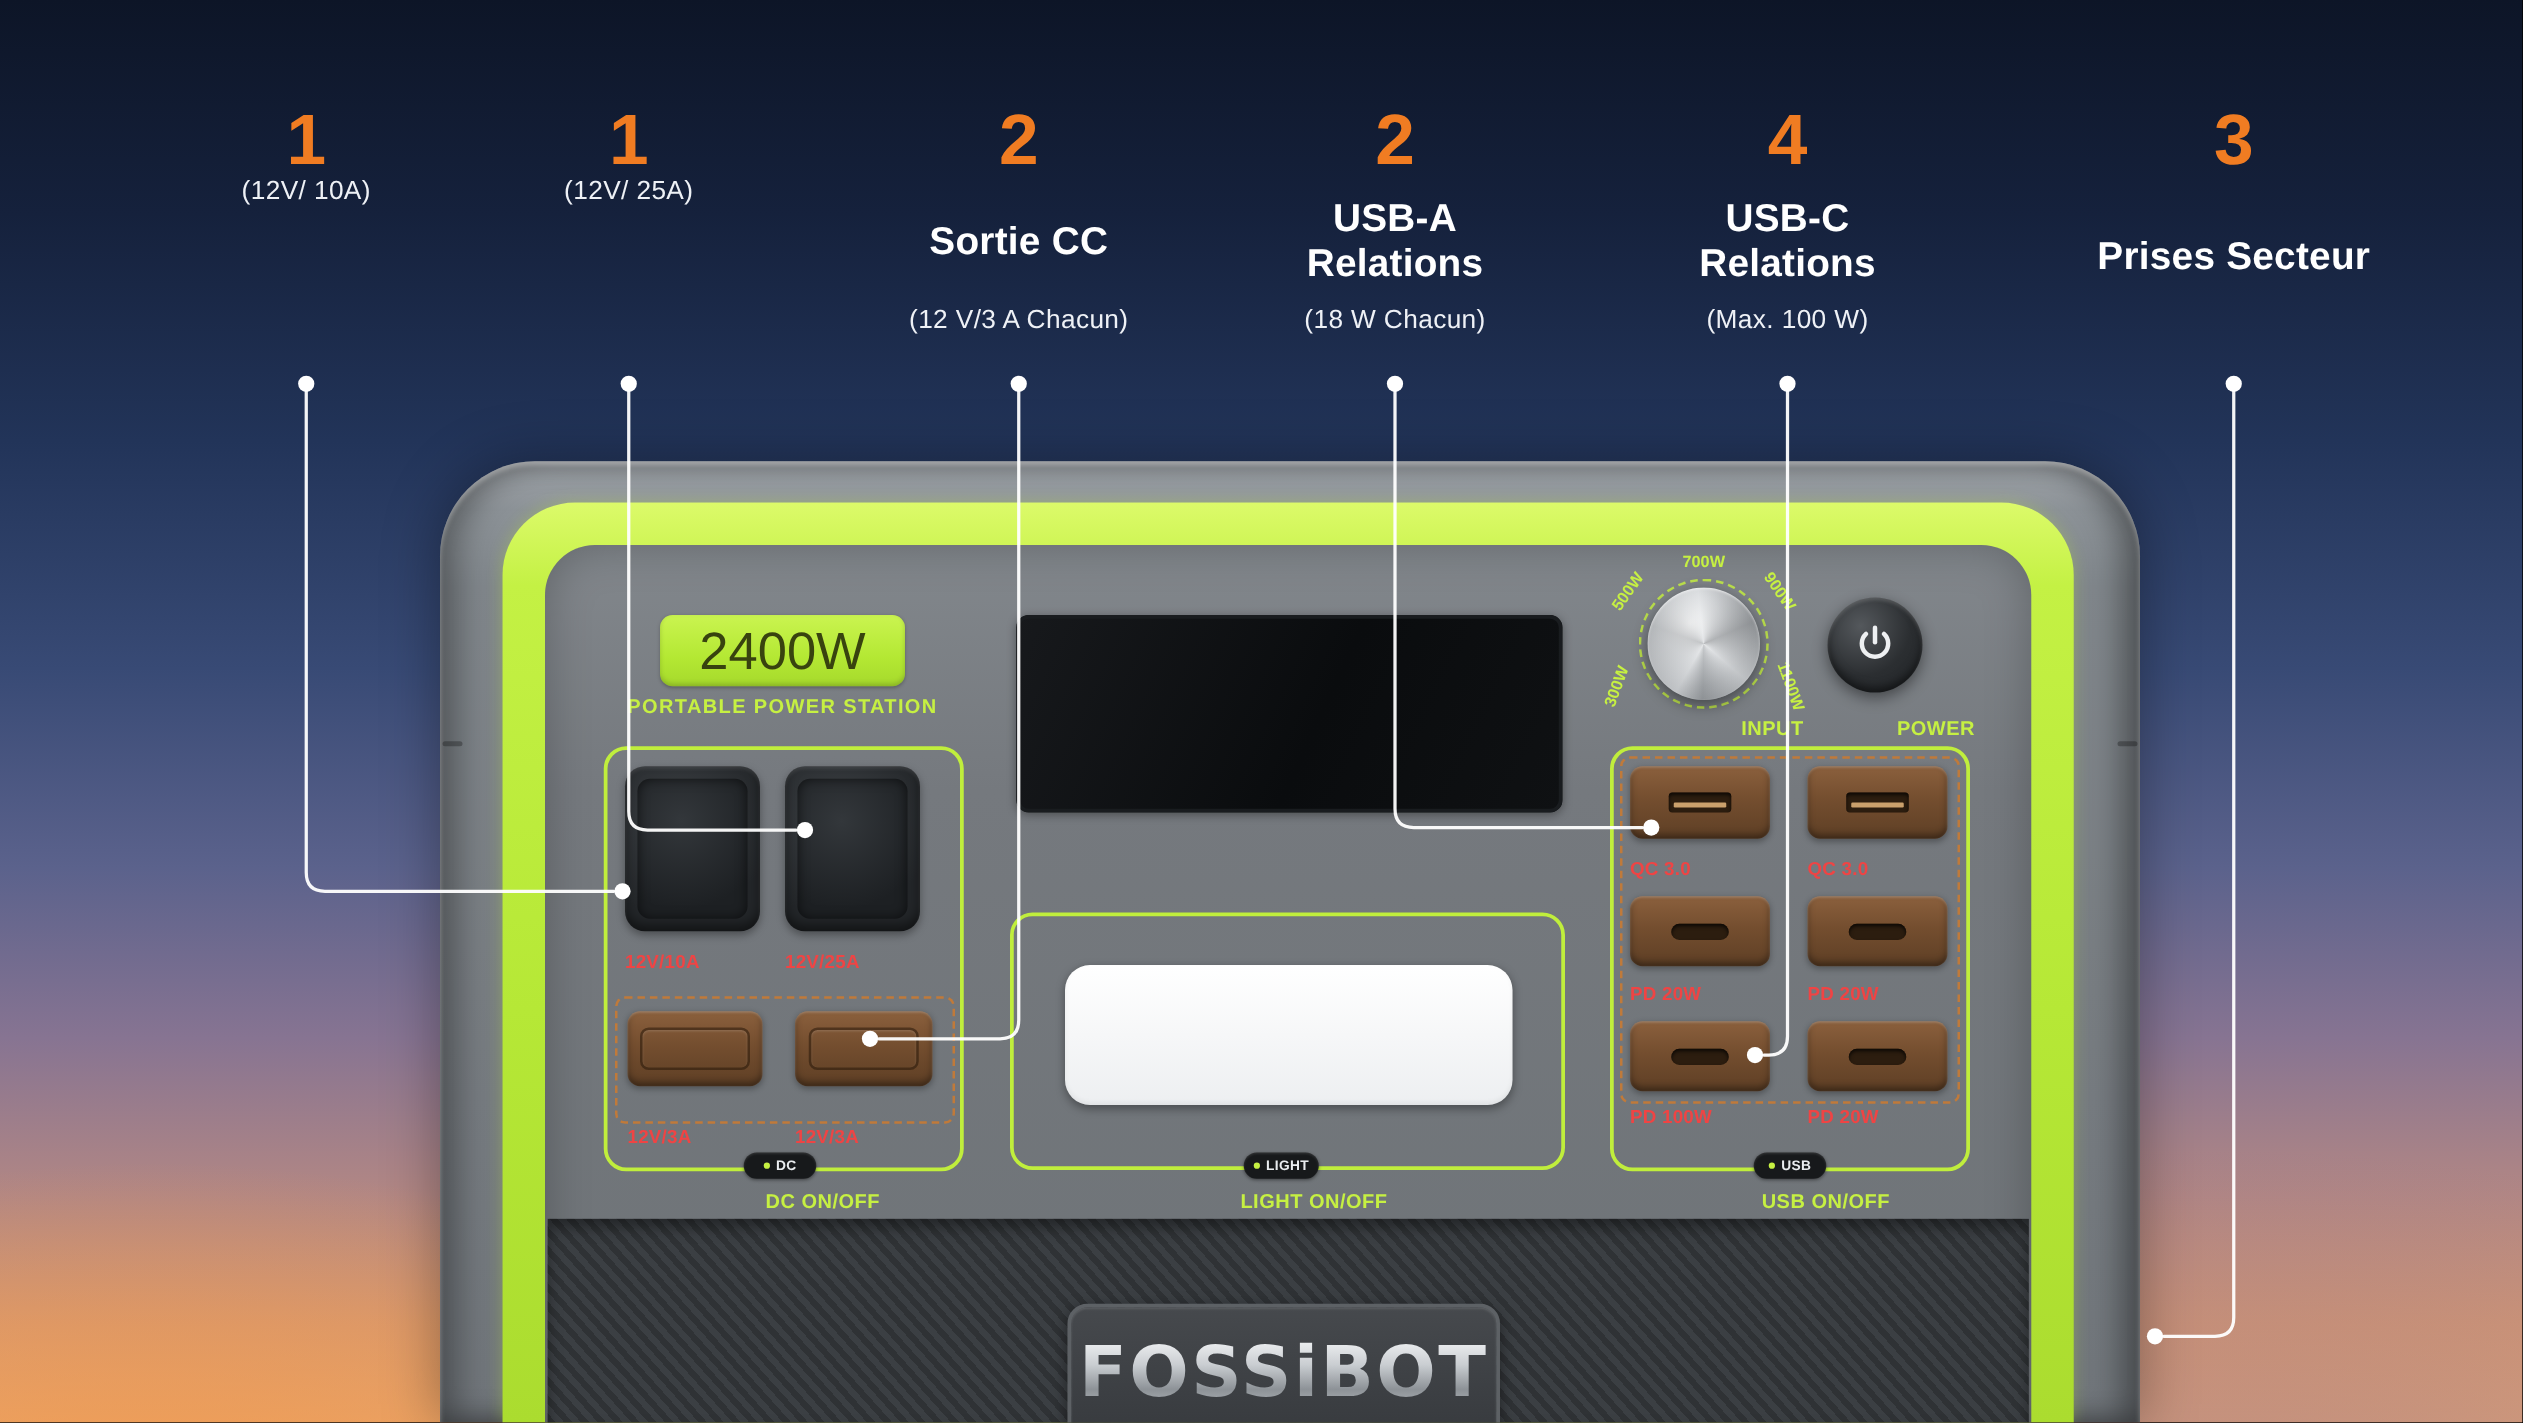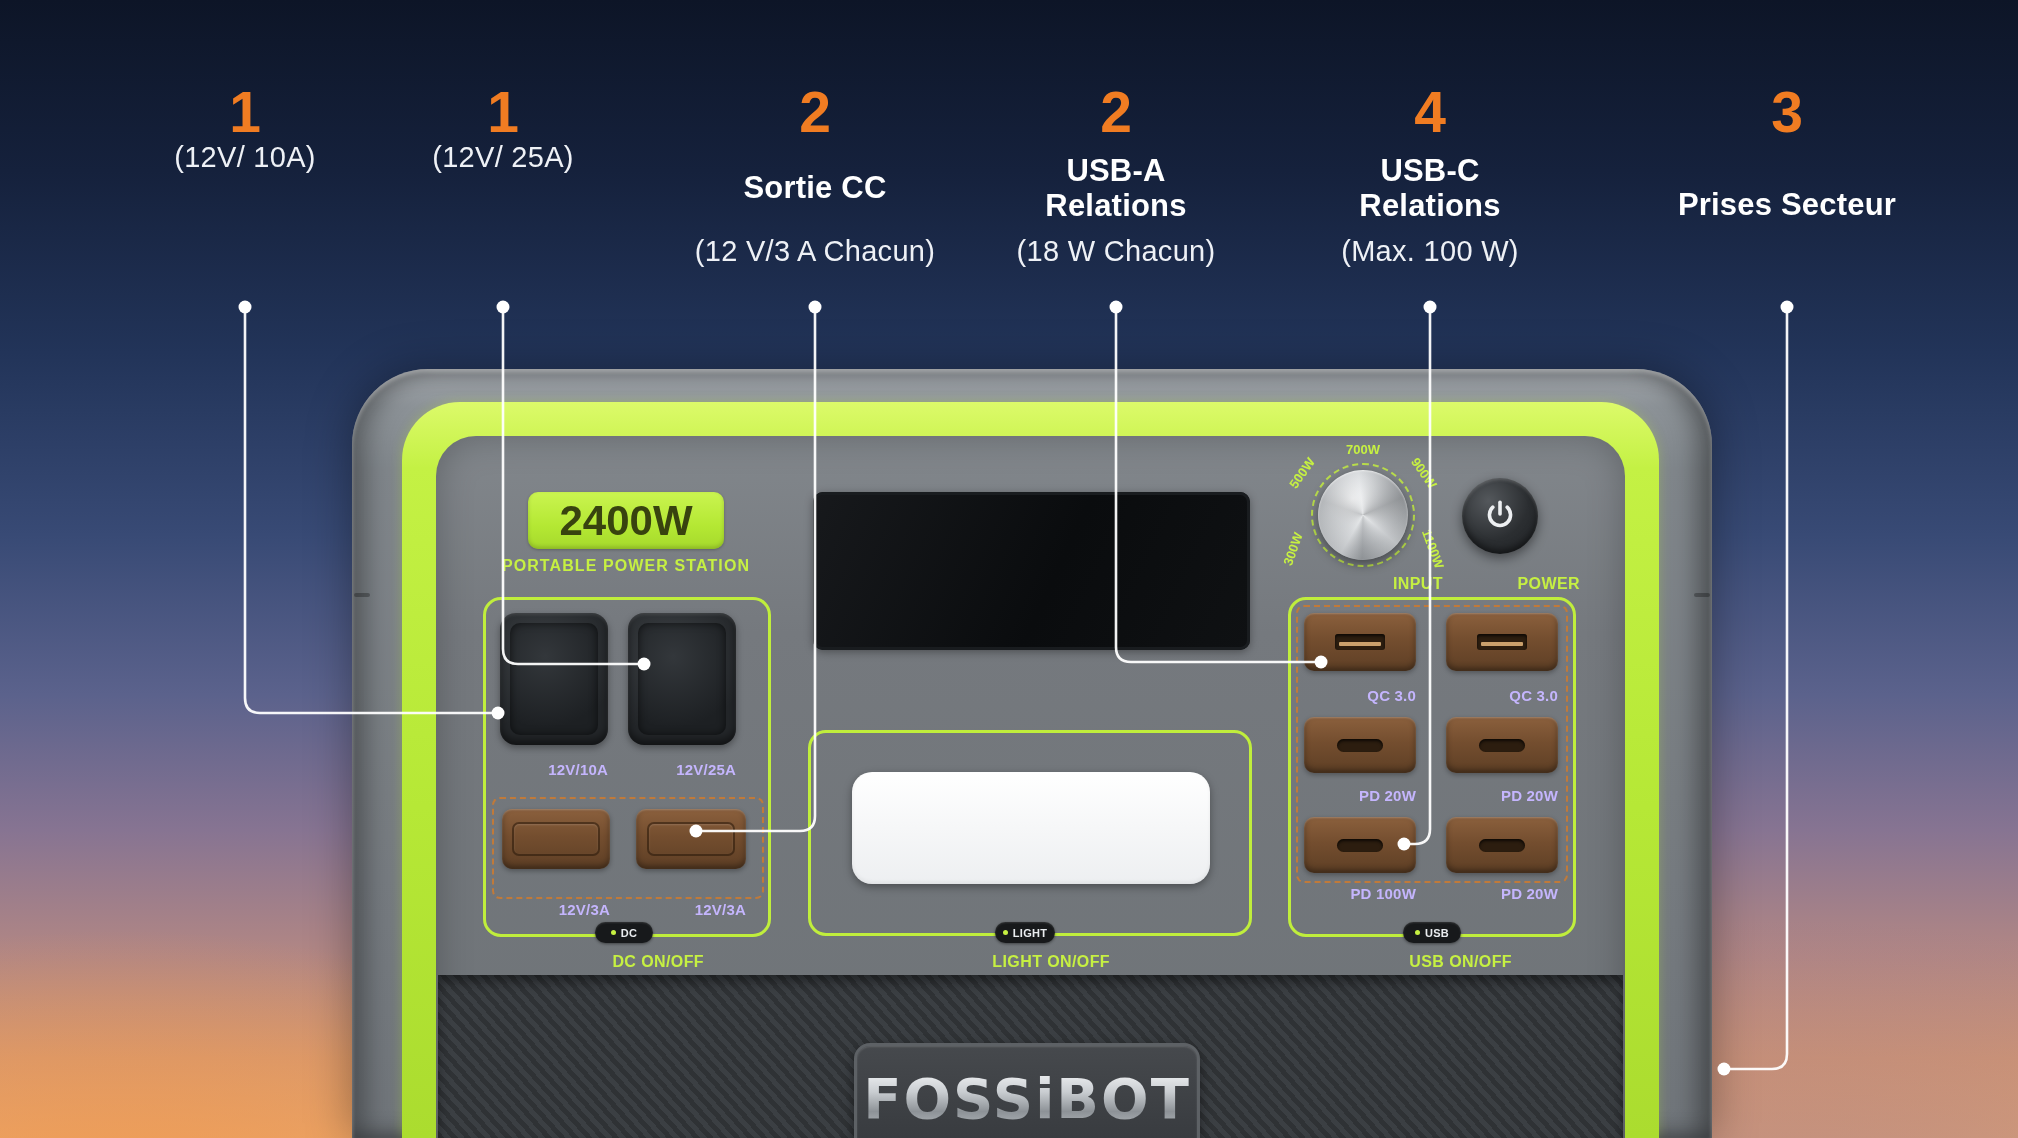--- a/index.html
+++ b/index.html
@@ -8,41 +8,41 @@
   .stage{position:relative;width:2018px;height:1138px;overflow:hidden}
   .sky{position:absolute;inset:0;z-index:0;
     background:
       radial-gradient(950px 520px at 6% 110%, rgba(243,148,66,.8), rgba(243,148,66,0) 62%),
       radial-gradient(1300px 650px at 88% 115%, rgba(124,96,146,.55), rgba(124,96,146,0) 60%),
       linear-gradient(180deg,#0d1527 0%,#15213c 15%,#223459 31%,#384a75 47%,#5b628c 61%,#877492 73%,#b28784 84%,#d69a73 93%,#e6a874 100%);}
   
   .callout{position:absolute;top:84px;width:440px;height:184px;display:flex;flex-direction:column;align-items:center;text-align:center;z-index:5}
   .co-num{font-size:57px;font-weight:700;color:#f07c22;line-height:1}
   .co-title{flex:1;display:flex;flex-direction:column;justify-content:center;color:#ffffff;font-size:31px;font-weight:700;line-height:1.14;letter-spacing:.2px}
-  .co-sub{font-size:29px;color:#eef1f6;font-weight:400;letter-spacing:.3px}
+  .co-sub{font-size:21px;color:#eef1f6;font-weight:400;letter-spacing:.3px}
   
   .leads{position:absolute;inset:0;z-index:4;pointer-events:none}
   
   .device{position:absolute;left:352px;top:369px;width:1360px;height:769px;z-index:1}
   .dbody{position:absolute;inset:0;border-radius:76px 76px 0 0;
     background:linear-gradient(180deg,#a3a8ad 0%,#8c9297 5%,#80868b 13%,#787d82 55%,#70757a 100%);
     box-shadow:inset 0 3px 4px rgba(255,255,255,.35), inset 15px 0 24px rgba(0,0,0,.30), inset -15px 0 24px rgba(0,0,0,.36), 0 0 45px rgba(0,0,0,.35);}
   .notch{position:absolute;height:4px;background:rgba(0,0,0,.28);border-radius:2px}
   .frame{position:absolute;left:50px;top:33px;width:1257px;height:736px;border-radius:58px 58px 0 0;
     background:linear-gradient(180deg,#dcfa6a 0%,#c4f144 9%,#b6e836 55%,#abdc2f 100%);
     box-shadow:0 0 12px rgba(185,232,54,.3);}
   .panel{position:absolute;left:84px;top:67px;width:1189px;height:702px;border-radius:40px 40px 0 0;
     background:linear-gradient(180deg,#82878c 0%,#75797e 28%,#6e7377 100%);
     box-shadow:inset 0 0 36px rgba(0,0,0,.25);}
   .hatch{position:absolute;left:86px;top:606px;width:1185px;height:163px;
     background:repeating-linear-gradient(48deg,#2f3235 0 5px,#3b3f43 5px 10px);
     box-shadow:inset 0 7px 12px rgba(0,0,0,.4);}
   .badge{position:absolute;display:flex;align-items:center;justify-content:center;border-radius:10px;
     background:linear-gradient(180deg,#caf450 0%,#b4e833 60%,#a6d92c 100%);
-    color:#38430f;font-size:42px;font-weight:700;box-shadow:inset 0 -2px 4px rgba(0,0,0,.18), 0 1px 3px rgba(0,0,0,.25)}
+    color:#38430f;font-size:42px;font-weight:400;box-shadow:inset 0 -2px 4px rgba(0,0,0,.18), 0 1px 3px rgba(0,0,0,.25)}
   .badge-sub{position:absolute;text-align:center;font-size:16px;font-weight:700;color:#c6f042;letter-spacing:1.1px}
   .display{position:absolute;border-radius:10px;
     background:linear-gradient(115deg,#17191c 0%,#0a0c0e 55%,#0f1113 100%);
     box-shadow:inset 0 0 0 3px #191c1f, 0 2px 8px rgba(0,0,0,.35)}
   .knob-ring{position:absolute;border:2px dashed rgba(198,240,66,.85);border-radius:50%}
   .knob{position:absolute;border-radius:50%;
     background:
       conic-gradient(from 210deg, rgba(255,255,255,.30), rgba(0,0,0,.12) 22%, rgba(255,255,255,.18) 40%, rgba(0,0,0,.18) 60%, rgba(255,255,255,.32) 78%, rgba(0,0,0,.10) 92%, rgba(255,255,255,.30)),
       radial-gradient(circle at 38% 32%, #f4f5f6 0%, #d5d8db 30%, #aaaeb2 62%, #84898d 100%);
     box-shadow:0 4px 12px rgba(0,0,0,.45), inset 0 1px 2px rgba(255,255,255,.6)}
@@ -52,21 +52,21 @@
   .power-btn{position:absolute;border-radius:50%;display:flex;align-items:center;justify-content:center;
     background:radial-gradient(circle at 35% 30%, #54585c, #2b2e31 55%, #212427 100%);
     box-shadow:0 4px 12px rgba(0,0,0,.45), inset 0 2px 3px rgba(255,255,255,.18), inset 0 -4px 7px rgba(0,0,0,.5)}
   .gpanel{position:absolute;border:3px solid #c0ee3c;border-radius:18px}
   .socket{position:absolute;border-radius:16px;
     background:radial-gradient(circle at 38% 30%, #3b3f43, #232629 70%);
     box-shadow:inset 0 2px 3px rgba(255,255,255,.10), inset 0 -5px 9px rgba(0,0,0,.5), 0 3px 7px rgba(0,0,0,.35)}
   .socket-face{position:absolute;inset:10px;border-radius:10px;
     background:radial-gradient(circle at 40% 30%, #33373b, #1d2023 75%);
     box-shadow:inset 0 0 9px rgba(0,0,0,.6)}
-  .plabel{position:absolute;font-size:15px;font-weight:700;color:#c4b5fd;text-align:right;letter-spacing:.2px}
+  .plabel{position:absolute;font-size:15px;font-weight:700;color:#ef4444;text-align:left;letter-spacing:.2px}
   .dashed{position:absolute;border:2px dashed #c07a3a;border-radius:8px}
   .bport{position:absolute;border-radius:10px;display:flex;align-items:center;justify-content:center;
     background:linear-gradient(180deg,#8b603d 0%,#744e2f 45%,#5e3f25 100%);
     box-shadow:inset 0 1px 2px rgba(255,255,255,.25), inset 0 -3px 6px rgba(0,0,0,.4), 0 2px 5px rgba(0,0,0,.3)}
   .slot-dc{width:88px;height:34px;border-radius:7px;border:2px solid rgba(40,24,10,.55);box-shadow:inset 0 1px 2px rgba(255,255,255,.15)}
   .slot-a{width:50px;height:16px;border-radius:3px;background:#2c1d0f;box-shadow:inset 0 2px 3px rgba(0,0,0,.7);position:relative}
   .slot-a::after{content:"";position:absolute;left:4px;right:4px;top:8px;height:4px;background:#caa06c;border-radius:1px}
   .slot-c{width:46px;height:13px;border-radius:7px;background:#2c1d0f;box-shadow:inset 0 2px 3px rgba(0,0,0,.7)}
   .lightbar{position:absolute;border-radius:20px;background:linear-gradient(180deg,#ffffff,#edeff1);
     box-shadow:0 3px 8px rgba(0,0,0,.35), inset 0 -2px 4px rgba(0,0,0,.06)}

